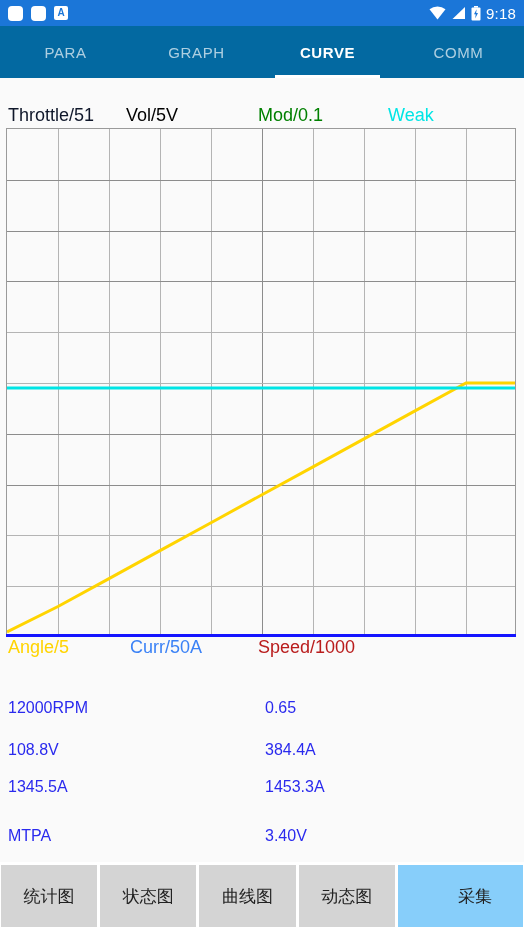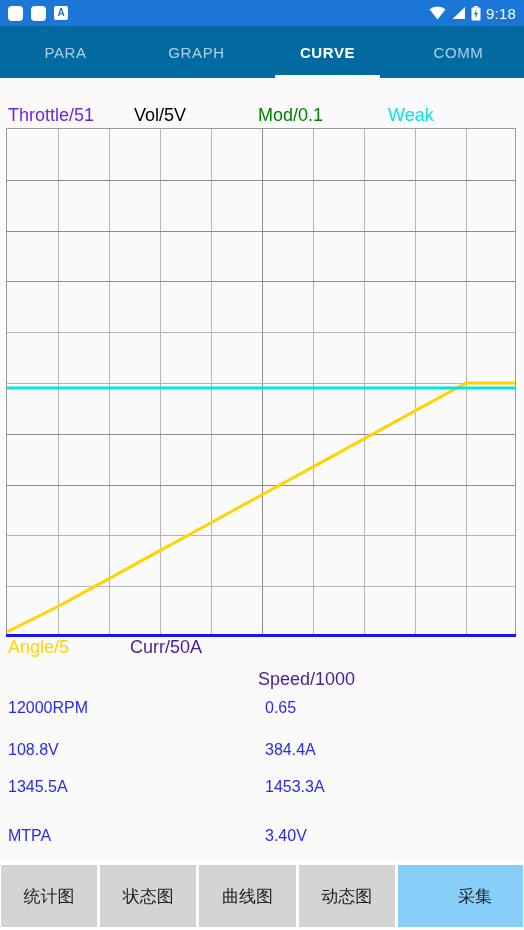--- a/index.html
+++ b/index.html
@@ -232,22 +232,22 @@
       <span>CURVE</span>
     </div>
     <div class="tab">
       <span>COMM</span>
     </div>
   </div>
 
   <div class="chart-panel">
 
     <div class="legend-top">
-      <span class="legend-item" id="lg-t0" style="color: #6d28d9; left: 8px;">Throttle/51</span>
-      <span class="legend-item" id="lg-t1" style="color: rgb(0, 0, 0); left: 126px; margin-left: 8px;">Vol/5V</span>
+      <span class="legend-item" id="lg-t0" style="color: #0f172a; left: 8px;">Throttle/51</span>
+      <span class="legend-item" id="lg-t1" style="color: rgb(0, 0, 0); left: 126px;">Vol/5V</span>
       <span class="legend-item" id="lg-t2" style="color: rgb(0, 128, 0); left: 258px;">Mod/0.1</span>
       <span class="legend-item" id="lg-t3" style="color: rgb(0, 229, 229); left: 388px;">Weak</span>
     </div>
 
     <div class="plot">
       <div id="grid-layer">
           <div class="gridline-v" style="left: 51px;"></div>
           <div class="gridline-v" style="left: 102px;"></div>
           <div class="gridline-v" style="left: 153px;"></div>
           <div class="gridline-v" style="left: 204px;"></div>
@@ -268,22 +268,22 @@
         </div>
       <svg class="series" id="series-layer" viewBox="0 0 510 508" preserveAspectRatio="none">
           <polyline points="0.00,502.92 51.00,477.52 102.00,449.58 153.00,421.64 204.00,393.70 255.00,365.76 306.00,337.82 357.00,309.88 408.00,281.94 459.00,254.00 510.00,254.00" fill="none" stroke="#ffd400" stroke-width="3"></polyline>
           <polyline points="0.00,259.08 510.00,259.08" fill="none" stroke="#00e5e5" stroke-width="3"></polyline>
         </svg>
     </div>
     <div class="axis-bottom"></div>
 
     <div class="legend-bottom">
       <span class="legend-item" id="lg-b0" style="color: rgb(255, 212, 0); left: 8px;">Angle/5</span>
-      <span class="legend-item" id="lg-b1" style="color: #4c1d95; left: 130px;">Curr/50A</span>
-      <span class="legend-item" id="lg-b2" style="color: #4c1d95; left: 258px; margin-top: 32px;">Speed/1000</span>
+      <span class="legend-item" id="lg-b1" style="color: #3b82f6; left: 130px;">Curr/50A</span>
+      <span class="legend-item" id="lg-b2" style="color: #b91c1c; left: 258px;">Speed/1000</span>
     </div>
   </div>
 
   <div class="readouts">
     <div class="readout-row" style="top:8px">
       <span class="readout-cell col0">12000RPM</span>
       <span class="readout-cell col1">0.65</span>
     </div>
     <div class="readout-row" style="top:50px">
       <span class="readout-cell col0">108.8V</span>

